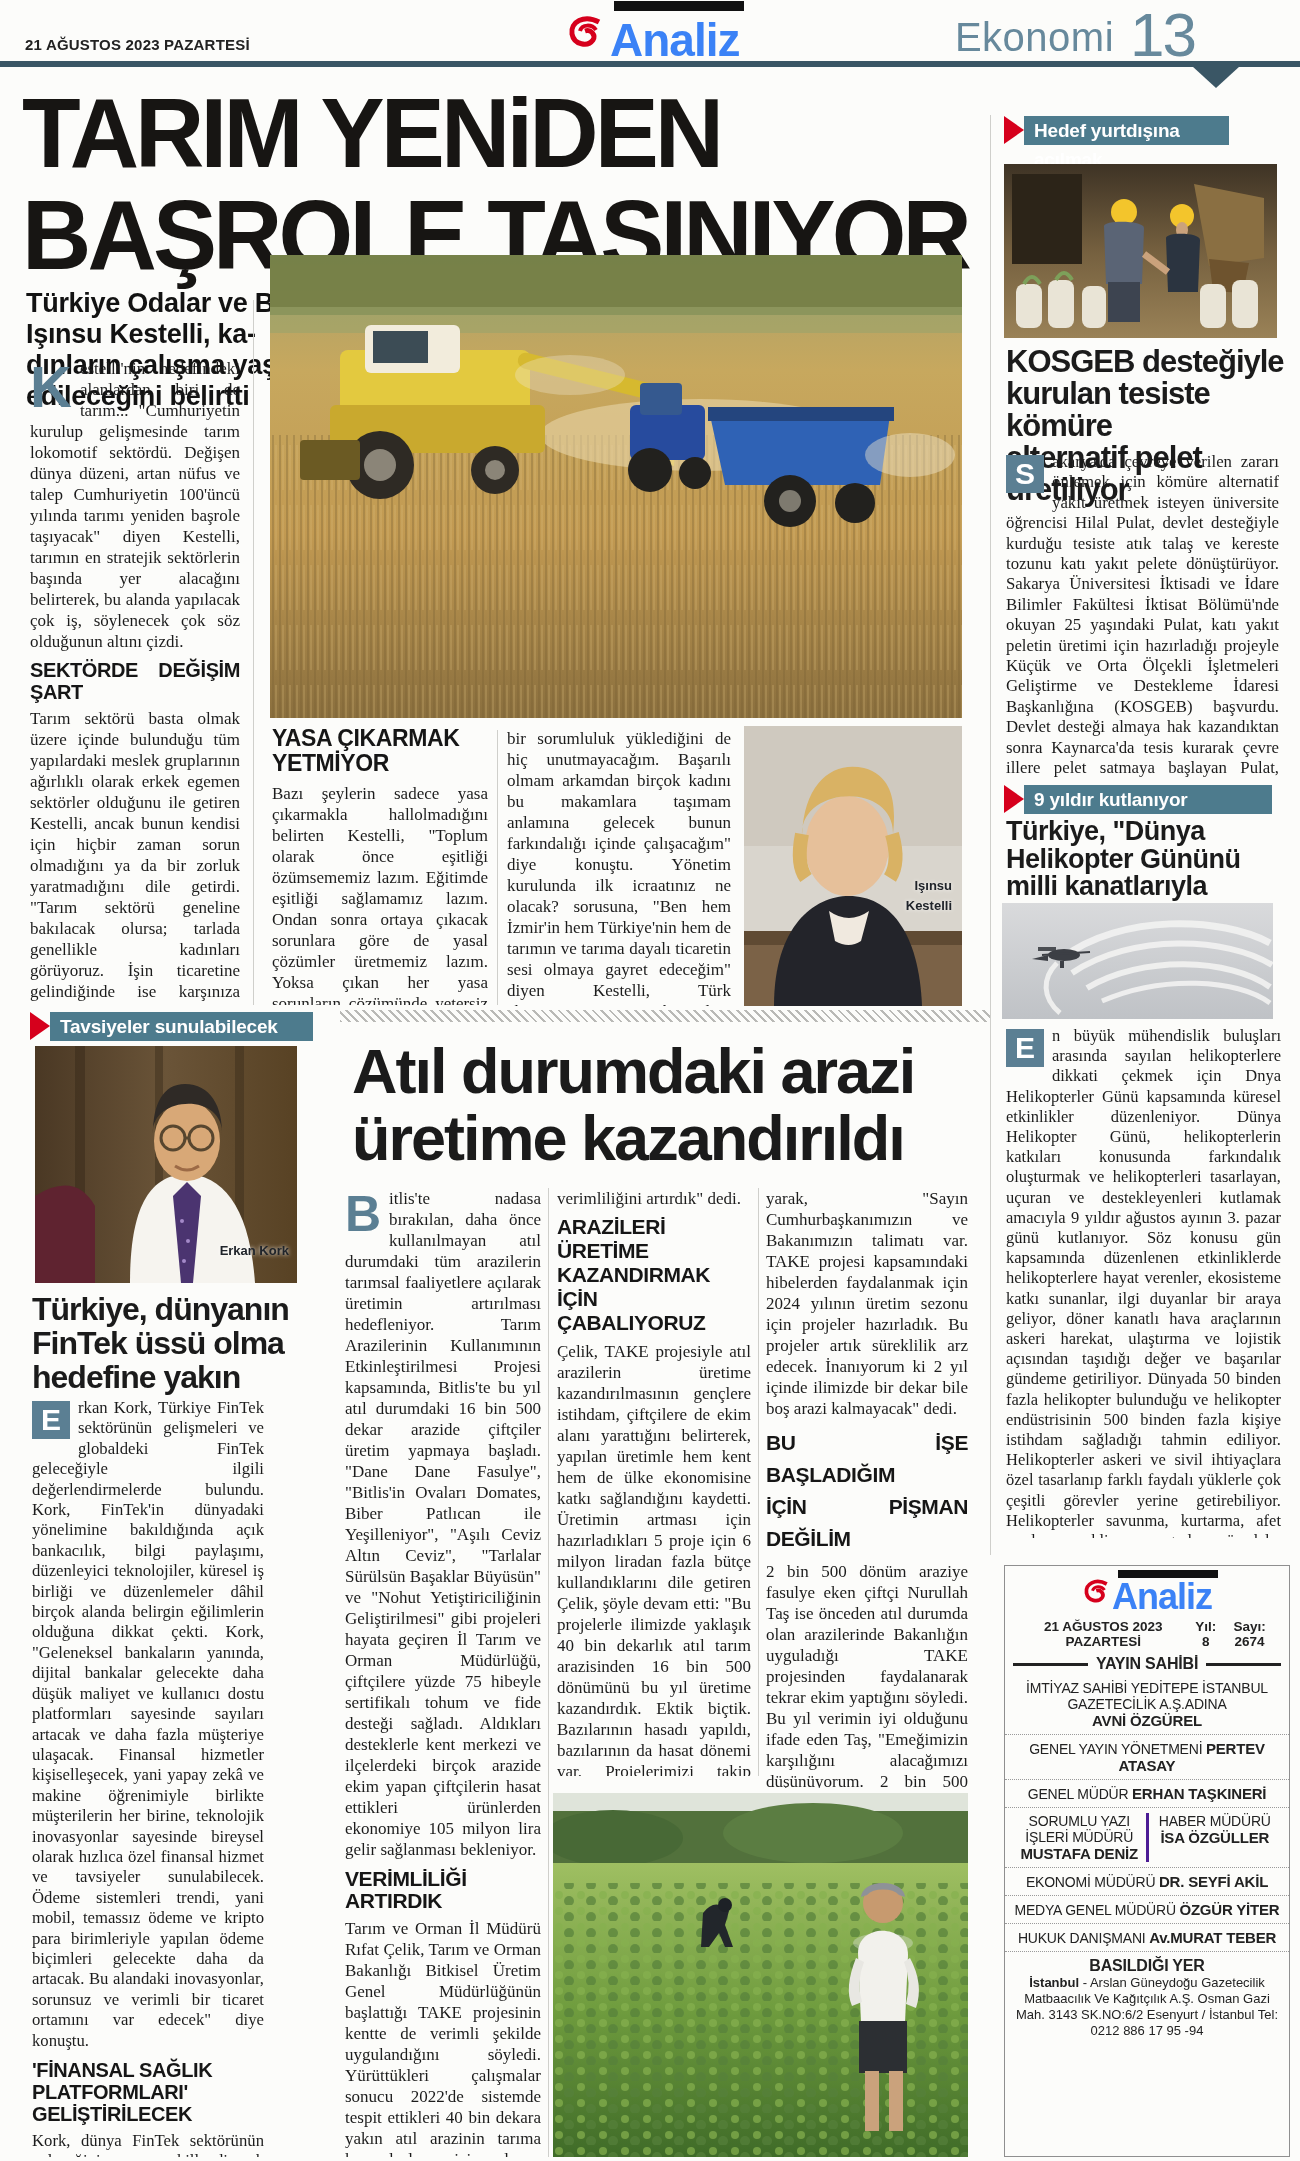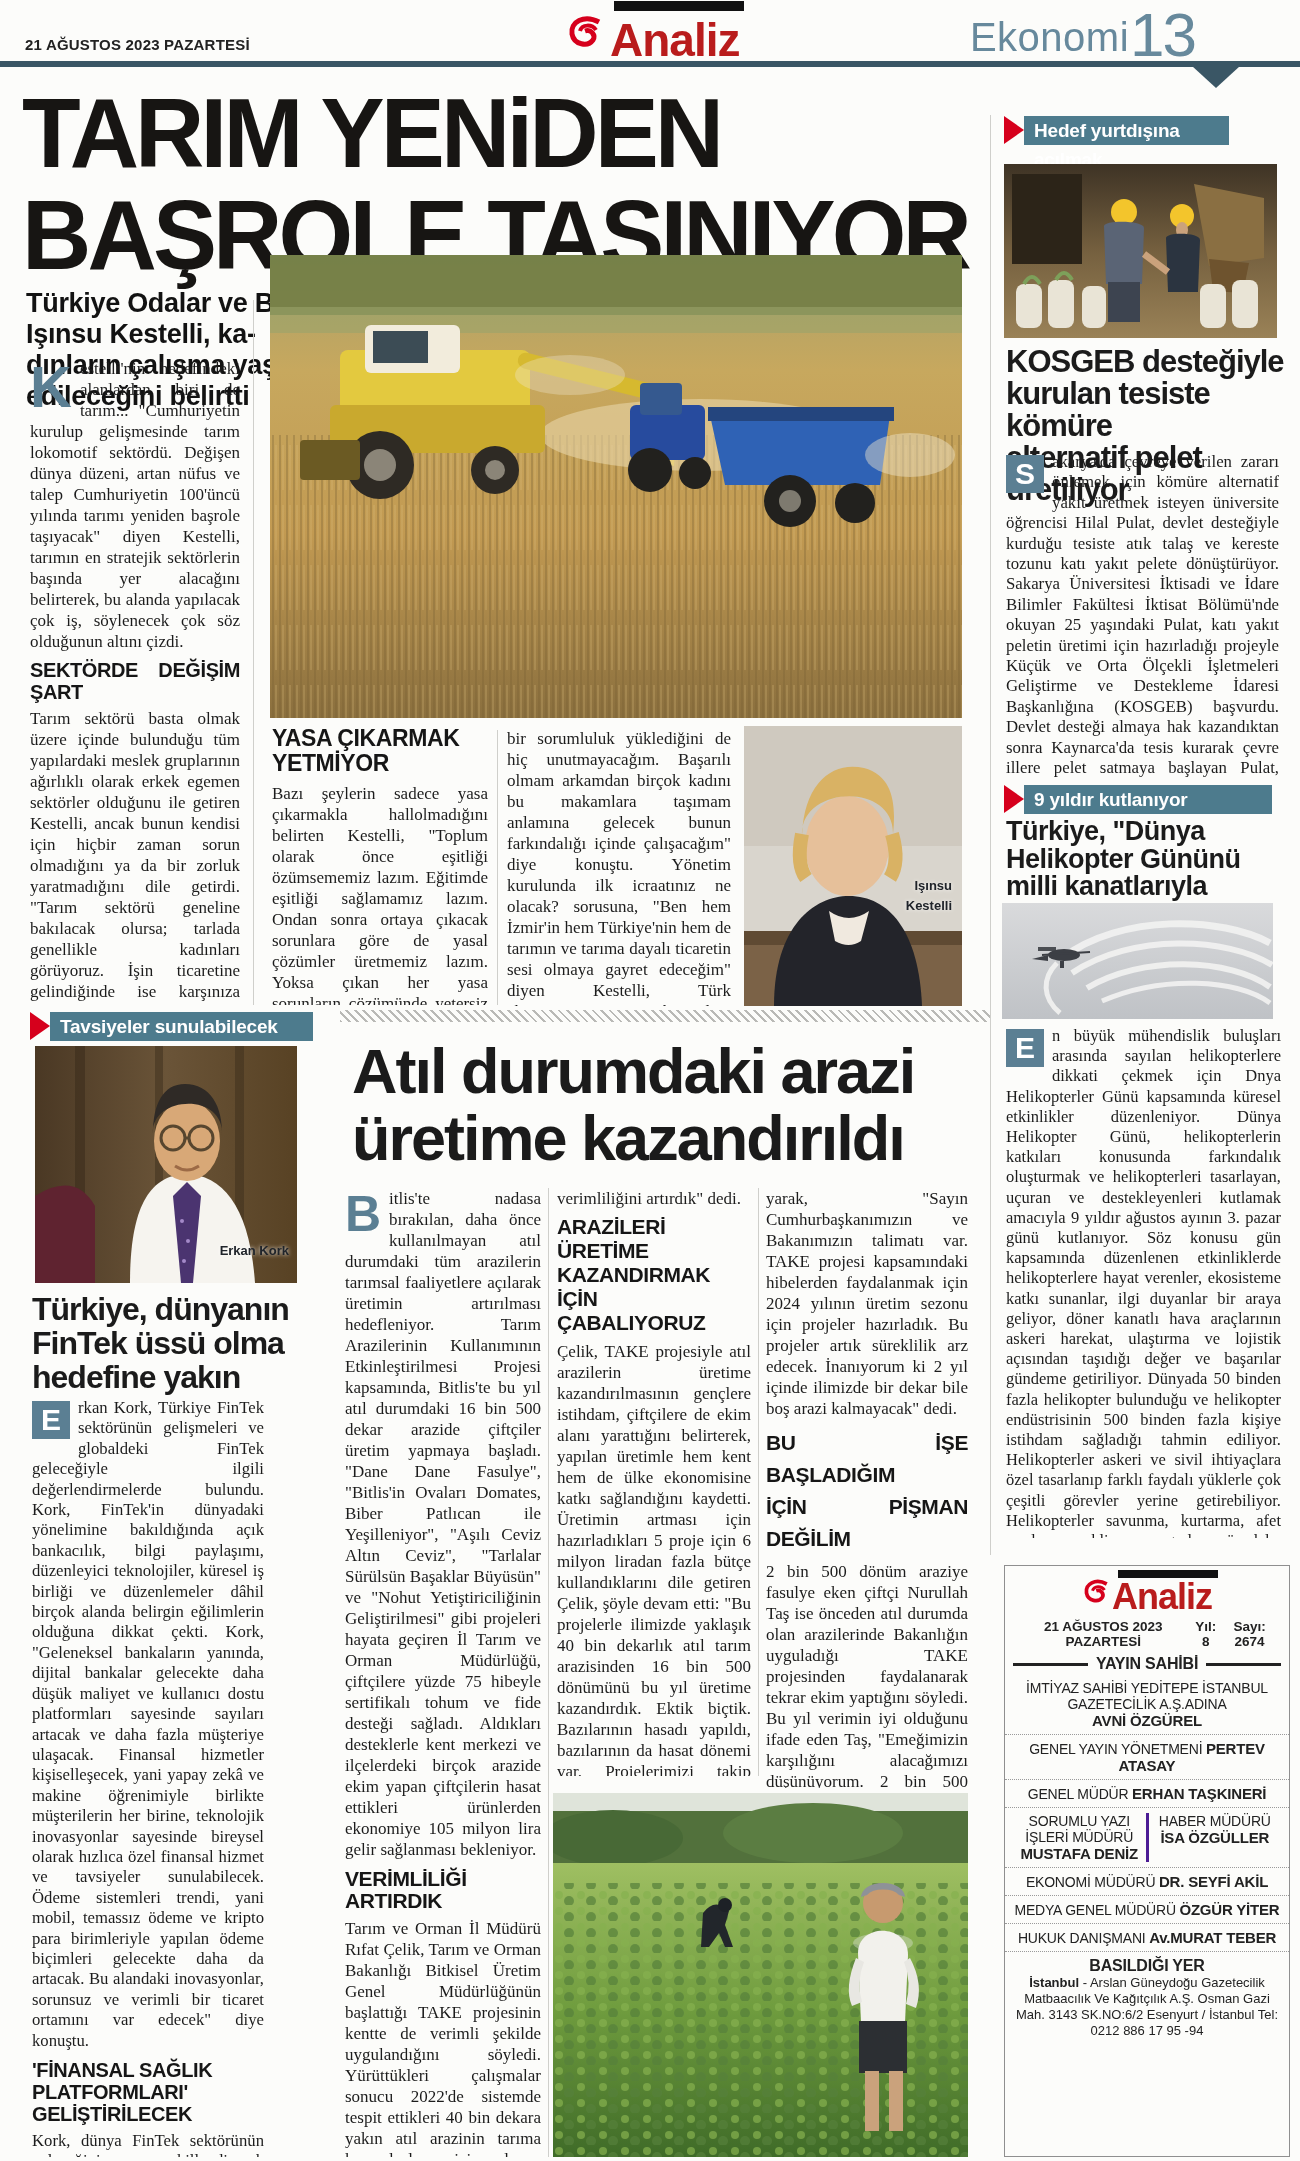--- a/index.html
+++ b/index.html
@@ -4,21 +4,21 @@
 <style>
   html,body{margin:0;padding:0;background:#e8e8e6;}
   #page{position:relative;width:1300px;height:2161px;background:#fcfcfa;margin:0 auto;
         font-family:"Liberation Sans","DejaVu Sans",sans-serif;color:#1d1d1d;overflow:hidden;}
   .abs{position:absolute;}
   .serif{font-family:"Liberation Serif","DejaVu Serif",serif;text-align:justify;}
   .preline{white-space:pre-line;}
   
   .date{font-size:15px;font-weight:700;letter-spacing:.2px;color:#222;}
   .brandwrap{display:flex;align-items:flex-end;gap:4px;}
-  .brandtxt{color:#b91c1c;font-weight:700;font-size:46px;letter-spacing:-1px;line-height:40px;}
+  .brandtxt{color:#3b82f6;font-weight:700;font-size:46px;letter-spacing:-1px;line-height:40px;}
   .brandbar{position:absolute;left:48px;top:-11px;width:130px;height:10px;background:#111;}
   .ekon{color:#67899c;font-size:40px;letter-spacing:.5px;}
   .pagenum{color:#67899c;font-size:62px;line-height:50px;letter-spacing:-2px;}
   .navybar{background:#3a5665;height:6px;left:0;right:0;top:61px;}
   .chevron{width:0;height:0;border-left:24px solid transparent;border-right:24px solid transparent;
            border-top:22px solid #3a5665;left:1192px;top:66px;}
   
   .h1{font-weight:700;font-size:99px;line-height:97px;letter-spacing:-4px;color:#171513;
       transform:scaleX(.97);transform-origin:left top;white-space:nowrap;}
   .deck{font-weight:700;font-size:27px;line-height:31px;color:#121212;letter-spacing:-.3px;}
@@ -68,21 +68,21 @@
         <svg width="40" height="44" viewBox="0 0 40 44">
           <path d="M33 10 C18 2 4 10 6 22 C8 33 22 35 27 28 C30 23 25 17 19 19" fill="none" stroke="#d6001c" stroke-width="5"></path>
           <path d="M30 18 C26 12 16 12 14 19" fill="none" stroke="#d6001c" stroke-width="4"></path>
         </svg>
       </span>
       <span class="brandbar"></span>
       <span class="brandtxt">Analiz</span>
     </div>
   </div>
 
-  <div class="abs" style="right:105px;top:10px;display:flex;align-items:flex-end;gap:1px;">
+  <div class="abs" style="right:105px;top:10px;display:flex;align-items:flex-end;gap:16px;">
     <span class="ekon">Ekonomi</span>
     <span class="pagenum">13</span>
   </div>
 
   <div class="abs navybar"></div>
   <div class="abs chevron"></div>
 
   <div class="abs h1" style="left:22px;top:84px;">TARIM YENiDEN</div>
   <div class="abs h1" style="left:22px;top:186px;">BAŞROLE TAŞINIYOR</div>
   <div class="abs deck preline" style="left:26px;top:288px;width:945px;">Türkiye Odalar ve Borsalar Birliği'nin ilk kadın yönetim kurulu üyesi olan Işınsu Kestelli, ka-

